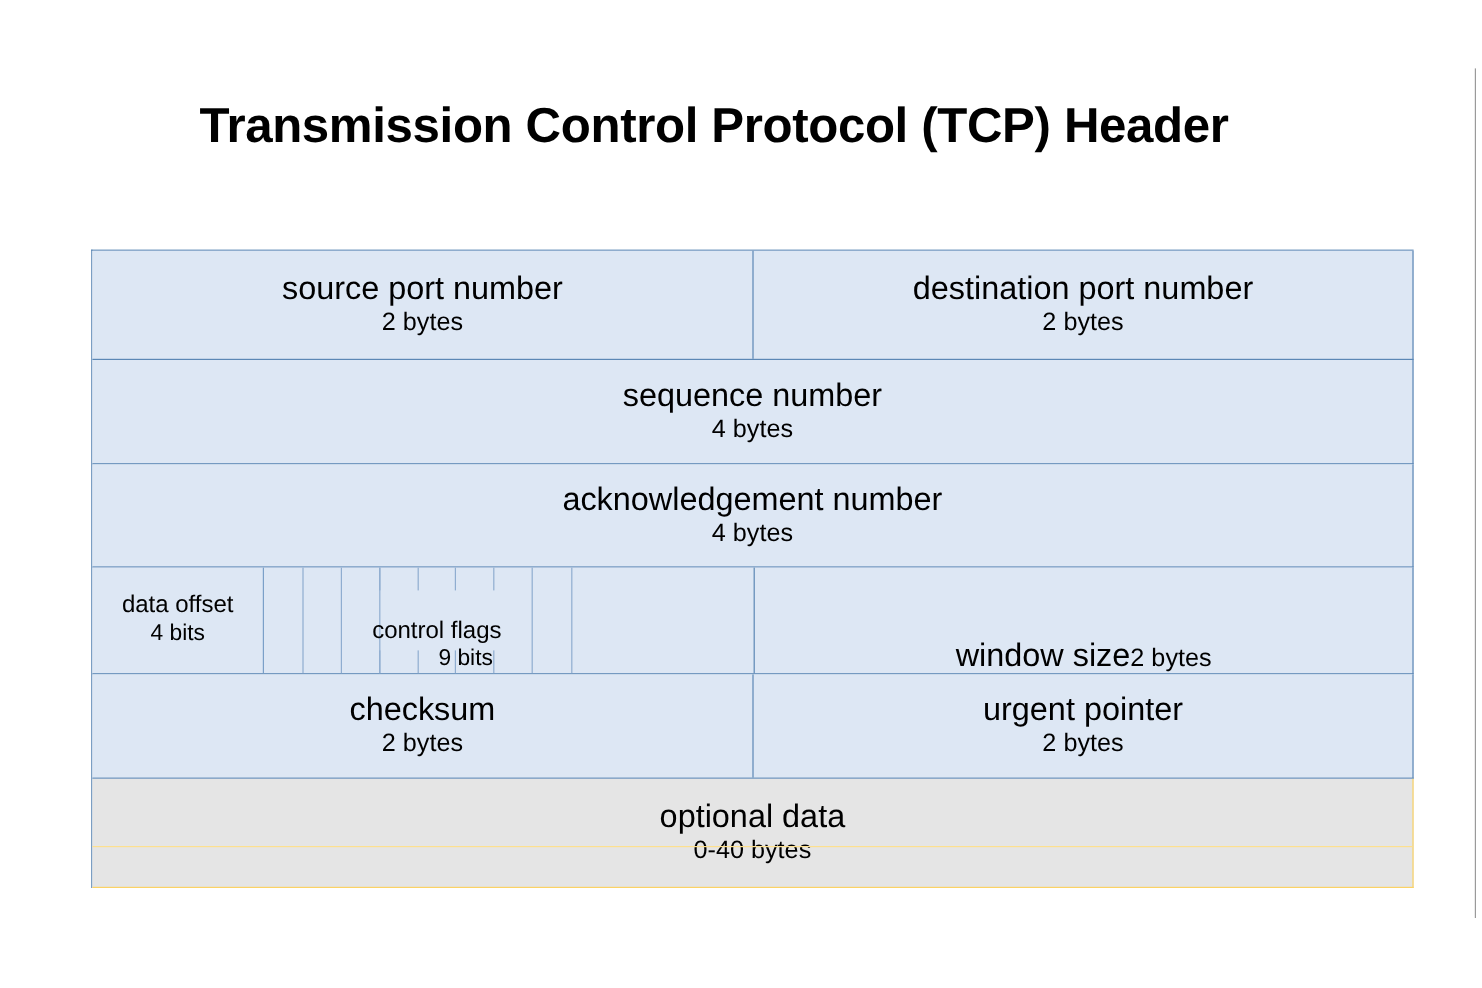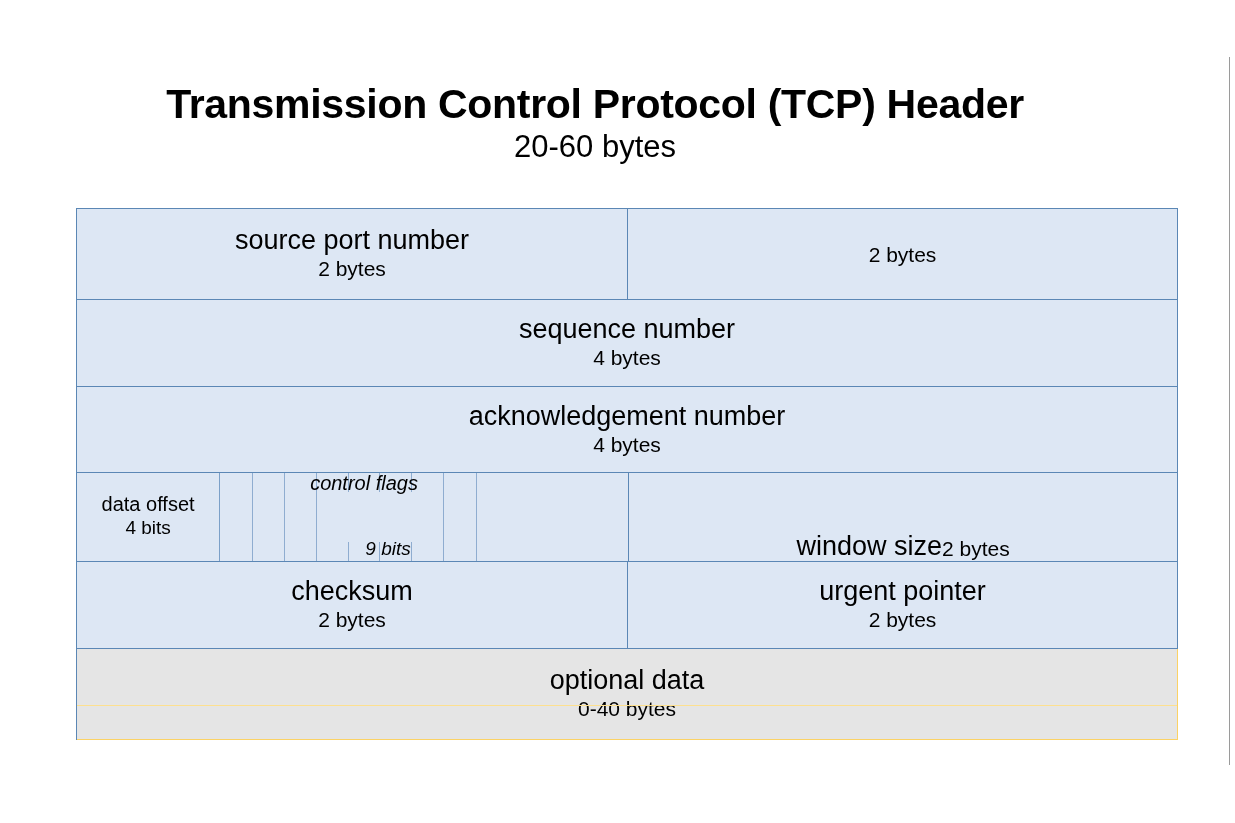--- a/index.html
+++ b/index.html
@@ -163,23 +163,22 @@
 
   .flags-label {
     position: absolute;
     left: 0;
     top: 0;
     width: 100%;
     height: 100%;
     display: flex;
     flex-direction: column;
     align-items: center;
-    justify-content: space-between;
+    justify-content: flex-end;
     pointer-events: none;
-    font-style: italic;
   }
   .flags-label .cell-title { font-size: 20px; }
   .flags-label .cell-size  { font-size: 19px; margin-left: 48px; }
 
   .flag-seg .cell-title { font-size: 20px; }
   .flag-seg .cell-size  { font-size: 19px; }
 
   .flags-right {
     width: 49.9%;
     box-sizing: border-box;
@@ -203,31 +202,31 @@
     background: #fde08f;
   }
 </style>
 </head>
 <body>
 
 <div id="page-edge-rule"></div>
 
 <div id="heading-block">
   <div id="diagram-title">Transmission Control Protocol (TCP) Header</div>
-  <div id="diagram-subtitle">20-60 bytes</div>
 </div>
 
 <div id="tcp-header-table">
 
   <div class="hdr-row row-ports">
     <div class="hdr-cell w-half">
       <span class="cell-title">source port number</span>
       <span class="cell-size">2 bytes</span>
     </div>
     <div class="hdr-cell w-half">
+      <span class="cell-title">destination port number</span>
       <span class="cell-size">2 bytes</span>
     </div>
   </div>
 
   <div class="hdr-row row-seq">
     <div class="hdr-cell w-full">
       <span class="cell-title">sequence number</span>
       <span class="cell-size">4 bytes</span>
     </div>
   </div>

